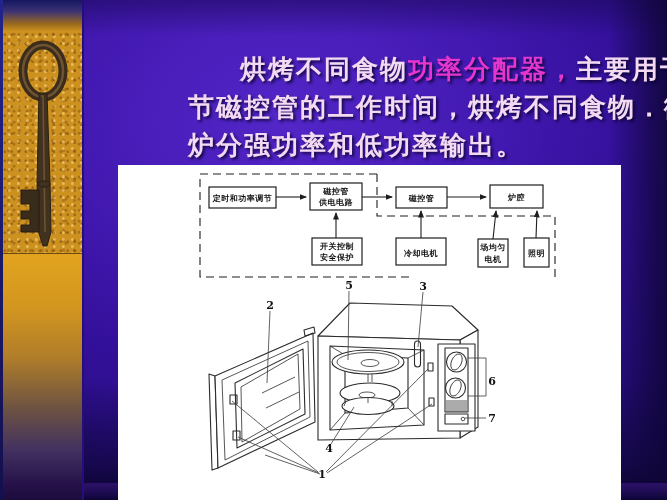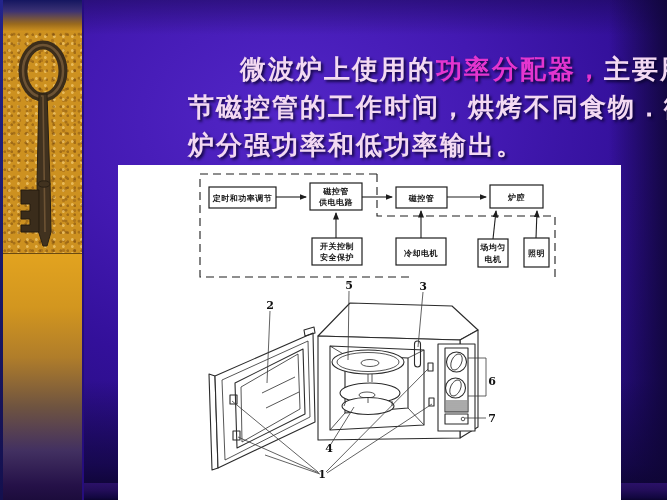--- a/index.html
+++ b/index.html
@@ -77,21 +77,21 @@
           <path d="M18,158 L36,158 L36,200 L18,200 L18,193 L27,193 L27,187 L18,187 L18,179 L27,179 L27,172 L18,172 Z" fill="#3a2c1b" stroke="#241a0e" stroke-width="1"></path>
           <ellipse cx="41" cy="152" rx="6" ry="3.2" fill="#41321f" stroke="#2a2013" stroke-width="1"></ellipse>
         </g>
       </svg>
     </div>
     <div class="sidebar-bottom"></div>
   </div>
 
   <div class="main">
     <div class="title">
-        <div class="title-line indent"><span>微波炉上使用的</span><span class="hl">功率分配器，</span><span>主要用于调</span></div>
+        <div class="title-line indent"><span>烘烤不同食物</span><span class="hl">功率分配器，</span><span>主要用于调</span></div>
         <div class="title-line"><span>节磁控管的工作时间，烘烤不同食物．微波灶</span></div>
         <div class="title-line"><span>炉分强功率和低功率输出。</span></div>
       </div>
   </div>
   <div class="bottom-band"></div>
 
   <div class="panel">
     <svg width="503" height="319" viewBox="0 0 503 319">
       <defs>
         <marker id="arw" markerWidth="9" markerHeight="8" refX="6.5" refY="3" orient="auto" markerUnits="userSpaceOnUse">

